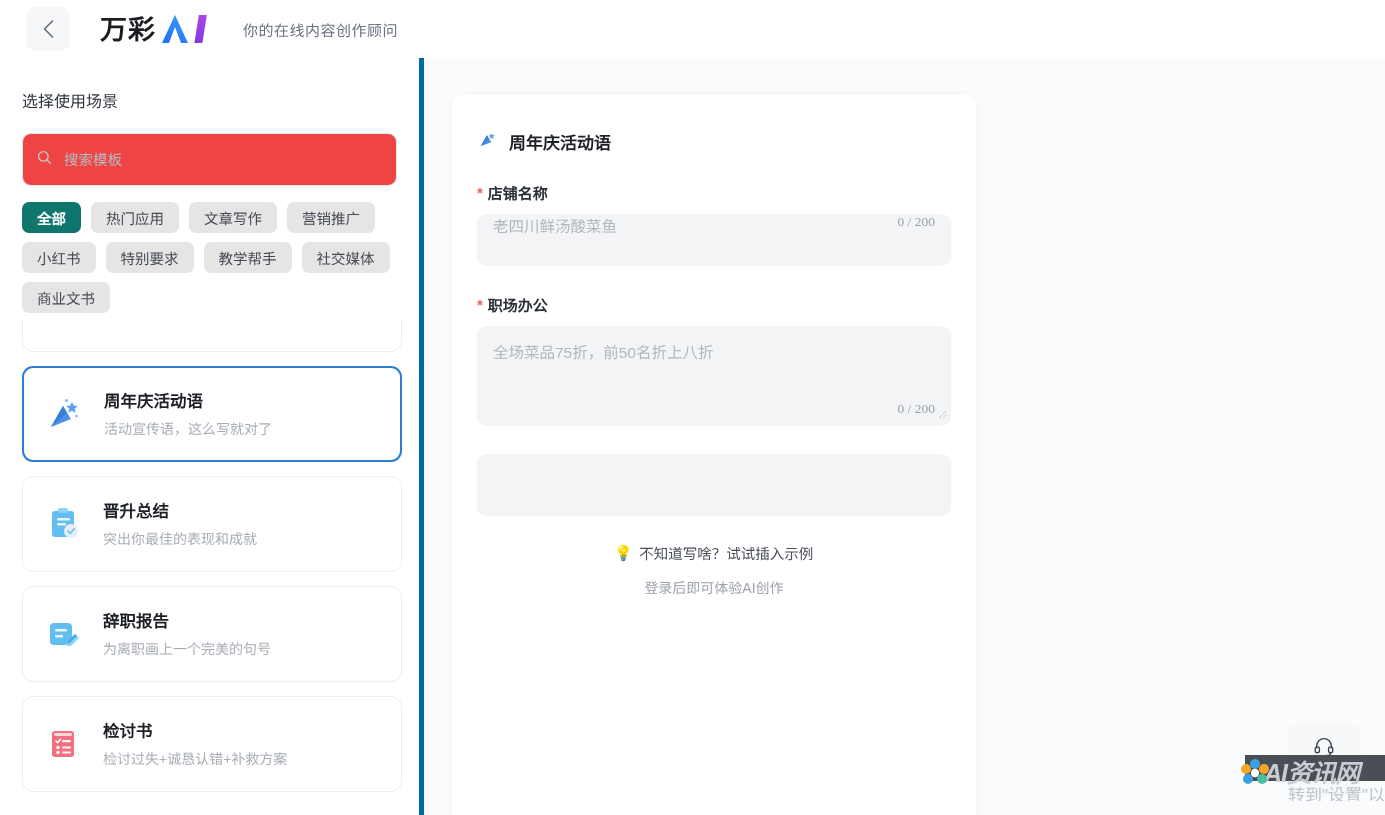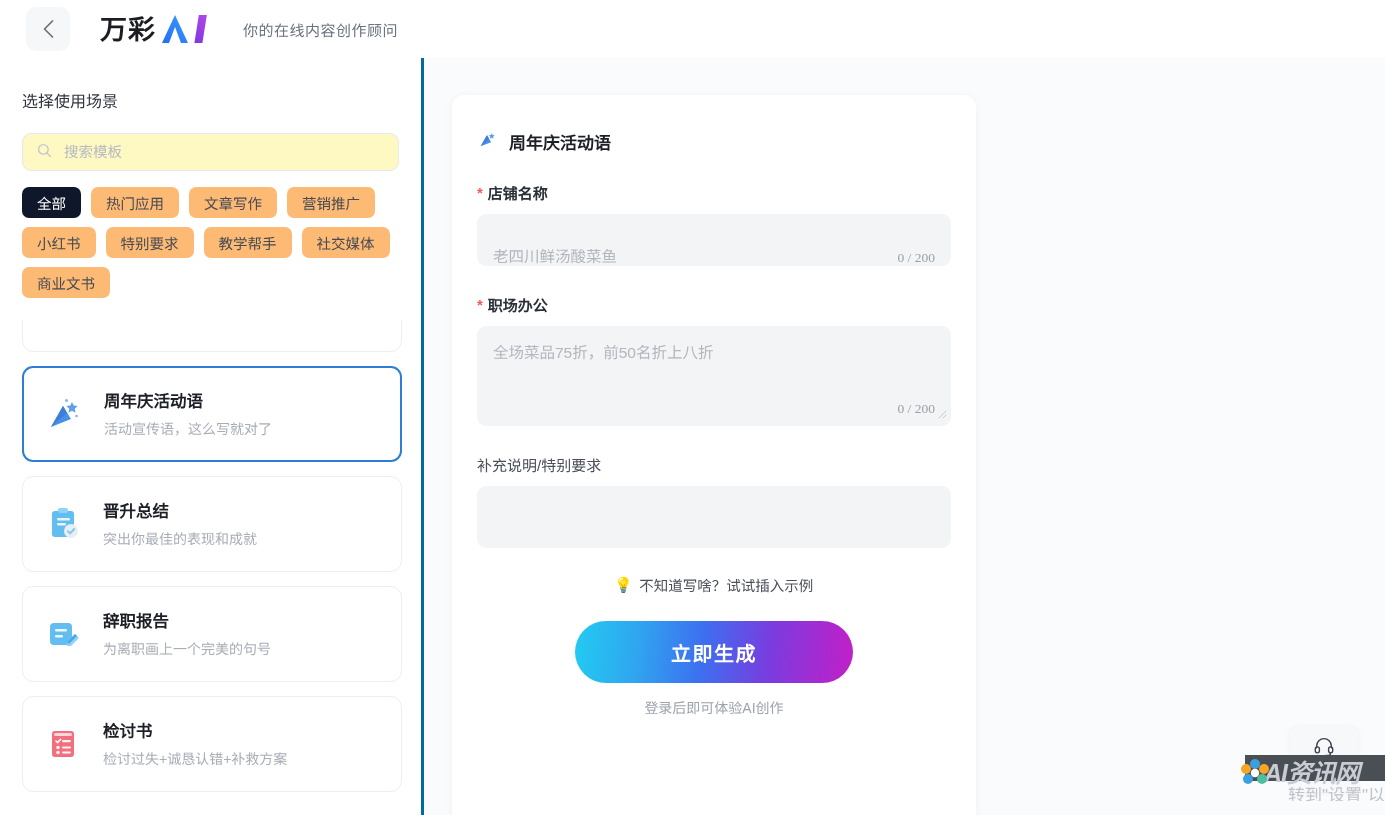--- a/index.html
+++ b/index.html
@@ -32,47 +32,47 @@
     letter-spacing: 1px; line-height: 1;
   }
   .brand-mark { margin-left: 5px; display: flex; align-items: center; }
   .tagline {
     margin-left: 26px; font-size: 15px; color: #6b7280; letter-spacing: .5px;
   }
 
   
   .sidebar {
     position: absolute; left: 0; top: 58px; width: 424px; height: 757px;
-    background: #ffffff; border-right: 3px solid #0369a1;
+    background: #ffffff; border-right: 5px solid #0369a1;
     overflow: hidden;
   }
   .sb-title {
     margin: 30px 0 0 22px; font-size: 16px; color: #303540; font-weight: 400;
   }
   .search-box {
-    margin: 21px 22px 0 22px; height: 38px;
+    margin: 21px 22px 0 22px; height: 53px;
     border: 1px solid #e6e8eb; border-radius: 9px;
-    display: flex; align-items: center; padding: 8px 14px; background: #fef9c3;
+    display: flex; align-items: center; padding: 8px 14px; background: #ef4444;
   }
   .search-box svg { flex: 0 0 auto; }
   .search-input {
     border: none; outline: none; background: transparent;
     margin-left: 10px; font-size: 14.5px; color: #31343b; width: 100%;
     font-family: inherit;
   }
   .search-input::placeholder { color: #b6bac2; }
 
   .chips { margin: 16px 22px 0 22px; display: flex; flex-wrap: wrap; gap: 9px 10px; }
   .chip {
     height: 31px; padding: 0 15px; border-radius: 7px;
-    background: #fdba74; color: #474b55; font-size: 14.5px;
+    background: #e5e5e5; color: #474b55; font-size: 14.5px;
     display: flex; align-items: center; cursor: pointer; border: none;
     font-family: inherit; white-space: nowrap;
   }
-  .chip.active { background: #0f172a; color: #ffffff; }
+  .chip.active { background: #0f766e; color: #ffffff; font-weight: bold; }
 
   .tpl-list {
     position: absolute; left: 0; top: 262px; width: 424px; bottom: 0;
     padding: 0 22px; overflow: hidden;
   }
   .tpl-card {
     position: relative; border: 1px solid #eceef1; border-radius: 11px;
     background: #ffffff; height: 96px; margin-bottom: 14px;
     display: flex; align-items: center; padding: 0 20px; cursor: pointer;
   }
@@ -99,21 +99,21 @@
 
   .field { margin-top: 28px; }
   .field-label { font-size: 15px; font-weight: 700; color: #2b2f37; display: flex; align-items: center; }
   .req { color: #f05b5b; margin-right: 5px; font-size: 15px; line-height: 1; }
   .field-label.plain { font-weight: 400; color: #4a4f59; font-size: 15px; }
 
   .inp-wrap {
     margin-top: 11px; background: #f3f4f6; border-radius: 9px;
     position: relative;
   }
-  .inp-wrap.single { height: 52px; display: flex; align-items: flex-end; padding: 0 16px; }
+  .inp-wrap.single { height: 52px; display: flex; align-items: flex-start; padding: 0 16px; }
   .inp-wrap.multi  { height: 100px; padding: 14px 16px 0 16px; }
   .inp-wrap.blank  { height: 62px; }
   .inp-text { font-size: 15.5px; color: #b2b6bd; flex: 1; }
   .counter {
     font-size: 13.5px; color: #9aa0a8; font-family: "Liberation Serif", serif;
   }
   .counter.bottom { position: absolute; right: 16px; bottom: 9px; }
   .resize-grip { position: absolute; right: 4px; bottom: 3px; opacity: .5; }
 
   .hint-row {
@@ -353,32 +353,28 @@
           <span class="counter bottom">0 / 200</span>
           <span class="resize-grip">
             <svg width="10" height="10" viewBox="0 0 10 10" fill="none">
               <path d="M9 2 2 9M9 6 6 9" stroke="#9aa0a8" stroke-width="1" stroke-linecap="round"></path>
             </svg>
           </span>
         </div>
       </div>
 
       <div class="field">
-        <div class="field-label plain">
-          <span>补充说明/特别要求</span>
-        </div>
         <div class="inp-wrap blank"></div>
       </div>
 
       <div class="hint-row">
         <span class="bulb">💡</span>
         <span>不知道写啥？试试插入示例</span>
       </div>
 
-      <button class="gen-btn">立即生成</button>
 
       <div class="login-note">登录后即可体验AI创作</div>
     </div>
 
     <div class="service">
       <span>
         <svg width="22" height="22" viewBox="0 0 24 24" fill="none">
           <path d="M4 14v-2a8 8 0 0 1 16 0v2" stroke="#3d4250" stroke-width="1.5" fill="none" stroke-linecap="round"></path>
           <rect x="2.5" y="13" width="4.5" height="6.5" rx="2.2" stroke="#3d4250" stroke-width="1.5" fill="none"></rect>
           <rect x="17" y="13" width="4.5" height="6.5" rx="2.2" stroke="#3d4250" stroke-width="1.5" fill="none"></rect>

